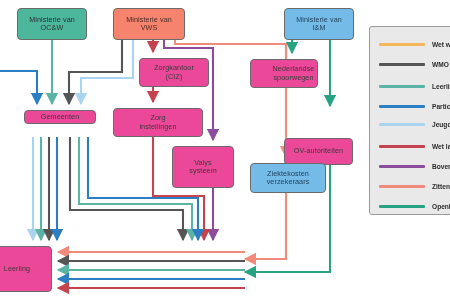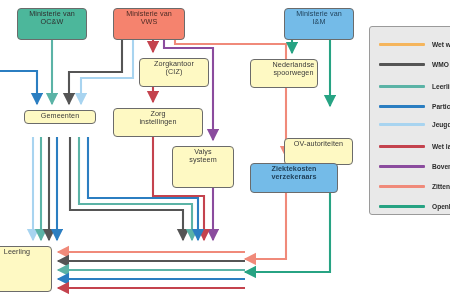--- a/index.html
+++ b/index.html
@@ -1,25 +1,25 @@
 <!DOCTYPE html>
 <html><head>
 <meta charset="utf-8">
 <style>
   html,body{margin:0;padding:0;background:#ffffff;}
   body{width:450px;height:300px;overflow:hidden;
        font-family:"Liberation Sans","DejaVu Sans",sans-serif;}
   #stage{position:relative;width:450px;height:300px;background:#fff;}
   svg.layer{position:absolute;left:0;top:0;width:450px;height:300px;}
   .node{position:absolute;box-sizing:border-box;border:1px solid #6b6b6b;
-        border-radius:4px;display:flex;justify-content:center;
+        border-radius:4px;display:flex;align-items:center;justify-content:center;
         text-align:center;line-height:1.15;color:#3a3a3a;font-size:7.2px;
         letter-spacing:.1px;padding:1px;}
   .node span{display:block;}
-  .n-grey{background:#fef9c3;}
+  .n-grey{background:#ec4899;}
   .n-green{background:#4cb79b;color:#2e2e2e;}
   .n-red{background:#f5836e;color:#4a2a24;}
   .n-blue{background:#74bbe8;color:#21435c;}
   .legend{position:absolute;box-sizing:border-box;background:#e9e9e9;
           border:1px solid #9a9a9a;border-radius:3px;}
   .legend-row{position:absolute;display:flex;align-items:center;}
   .legend-swatch{width:46px;height:3px;border-radius:1px;flex:0 0 auto;}
   .legend-label{margin-left:7px;font-size:6.6px;font-weight:bold;color:#2b2b2b;
                 white-space:nowrap;}
 </style>
@@ -160,21 +160,21 @@
     </div>
   </div>
 
   <div class="node n-grey" style="left:172px;top:146px;width:62px;height:42px;">
     <div>
       <span>Valys</span>
       <span>systeem</span>
     </div>
   </div>
 
-  <div class="node n-blue" style="left:250px;top:163px;width:88px;height:30px;font-weight:bold;">
+  <div class="node n-blue" style="left:250px;top:163px;width:76px;height:30px;">
     <div>
       <span>Ziektekosten</span>
       <span>verzekeraars</span>
     </div>
   </div>
 
   <div class="node n-grey" style="left:-18px;top:246px;width:70px;height:46px;">
     <div>
       <span>Leerling</span>
     </div>

